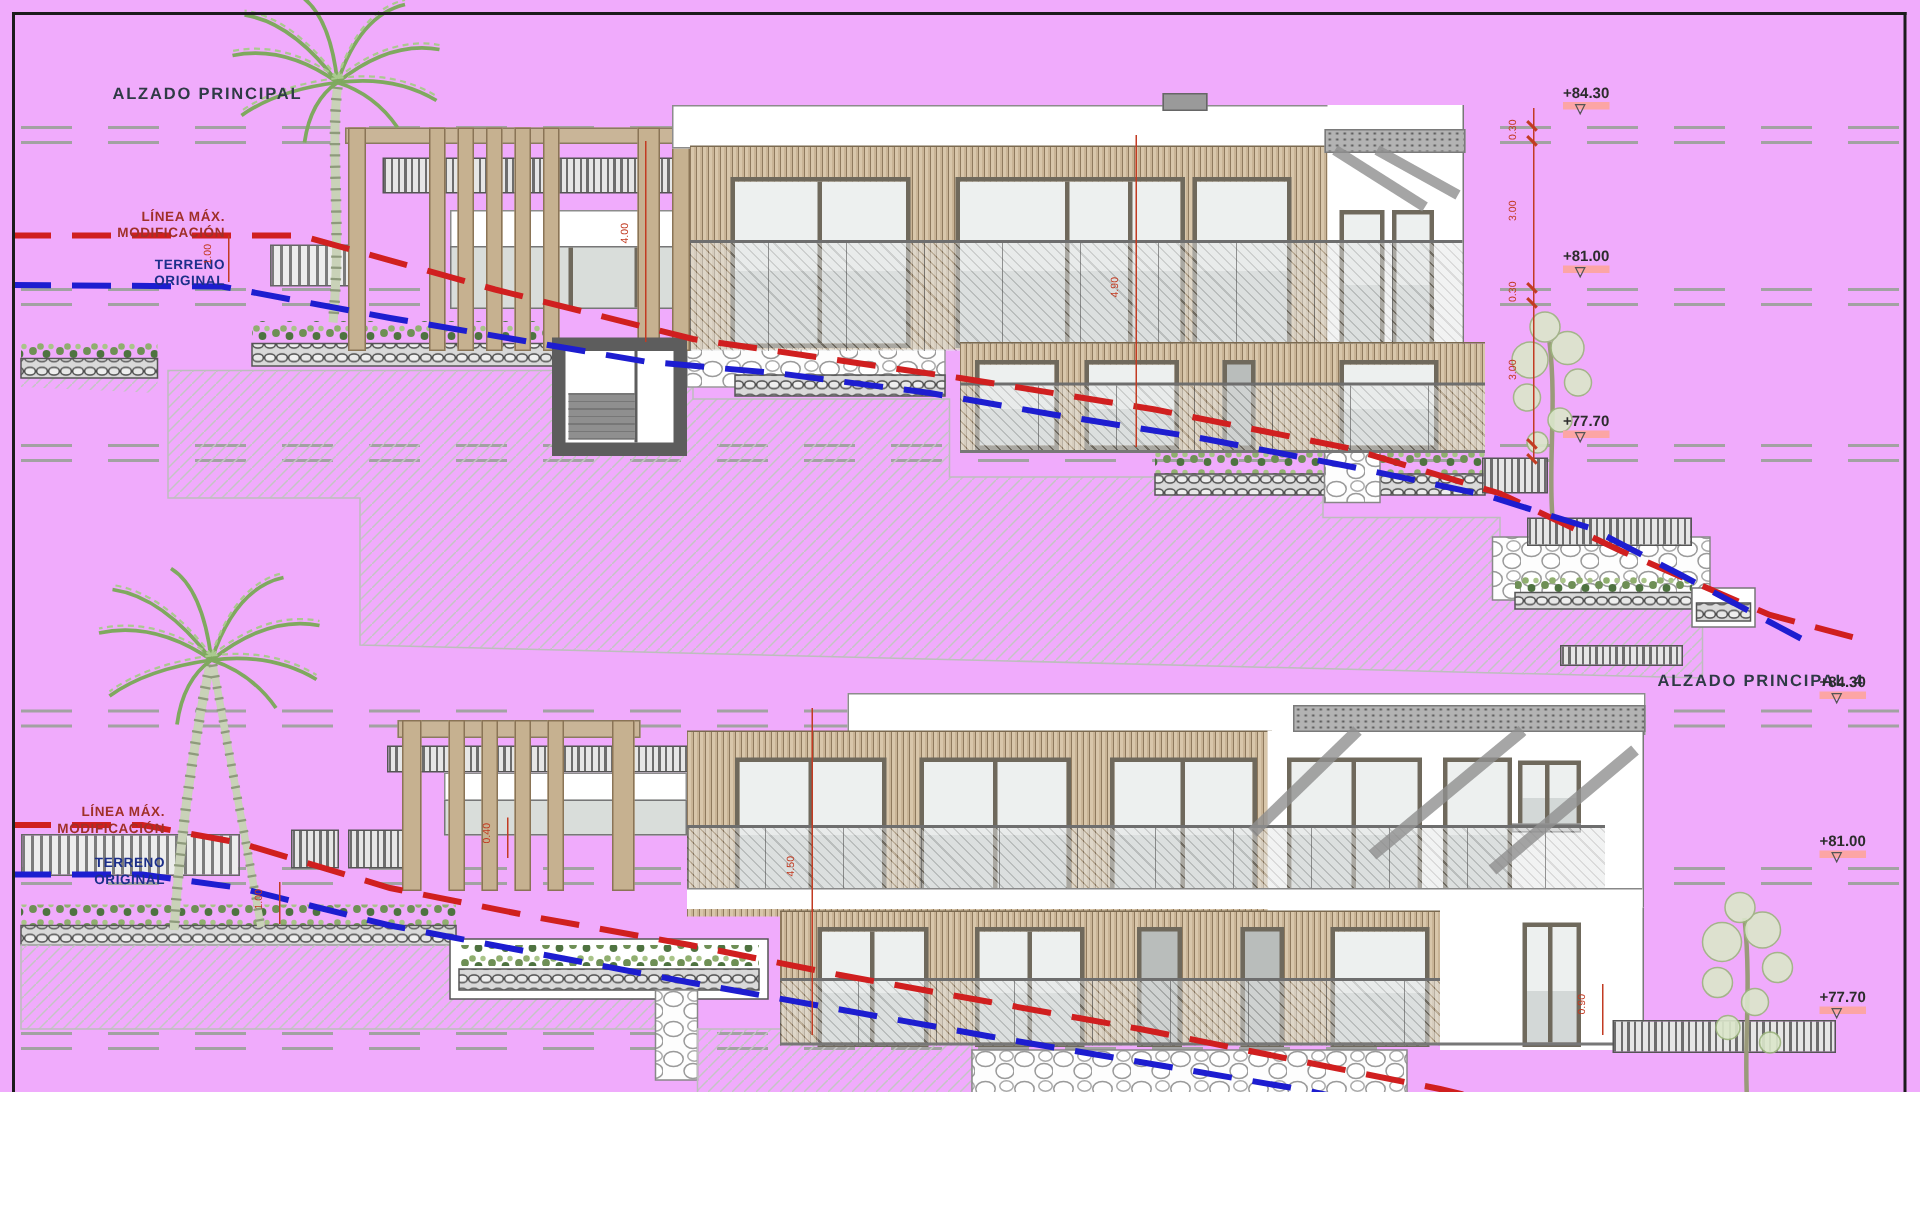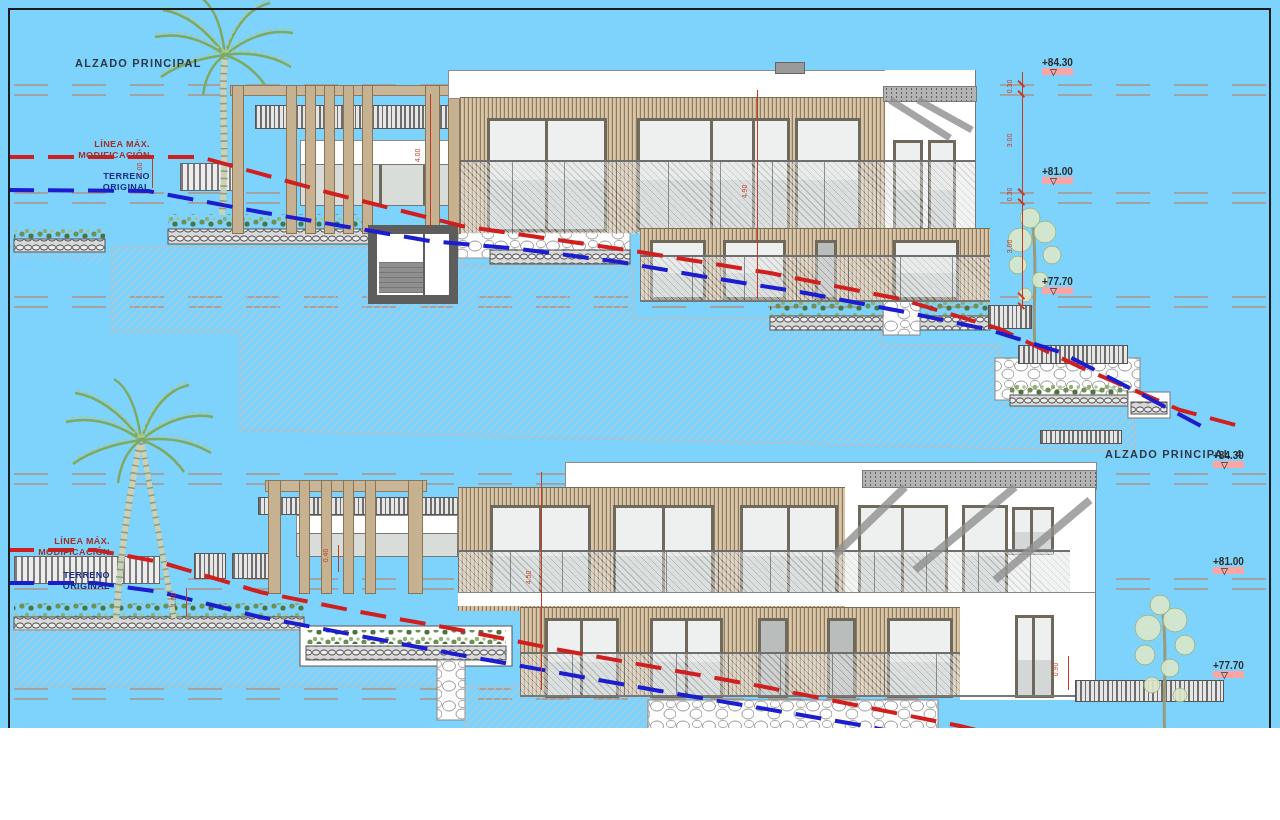--- a/index.html
+++ b/index.html
@@ -1,20 +1,20 @@
 <!DOCTYPE html>
 <html style="--red-line: #d01f1f; --blue-line: #1d1dd0; --dim-red: #c23b22; --wood-light: #d8c6aa; --wood-dark: #8f7a5e;"><head>
 <meta charset="utf-8">
 <style>
   :root{
     --red-line:#d01f1f; --blue-line:#1d1dd0; --dim-red:#c23b22;
     --wood-dark:#8f7a5e; --wood-light:#d8c6aa; --frame-gray:#6f695c;
   }
   html,body{margin:0;padding:0;background:#fff;}
-  #page{position:relative;width:1280px;height:728px;background:#7dd3fc;overflow:hidden;
+  #page{position:relative;width:1280px;height:728px;background:#f0abfc;overflow:hidden;
         font-family:"Liberation Sans",sans-serif;}
   .abs{position:absolute;}
   .frame{position:absolute;left:8px;top:8px;width:1259px;height:830px;
          border:2px solid #1c1c1c;border-bottom:none;z-index:6;pointer-events:none;}
   
   .lvl{position:absolute;height:2px;z-index:1;
        background:repeating-linear-gradient(90deg,#a2a2a2 0 34px,transparent 34px 58px);}
   
   .slat{background:repeating-linear-gradient(90deg,var(--wood-dark) 0 1px,var(--wood-light) 1px 3px,#c9b496 3px 4px);
         border-top:1px solid #7b6a50;}
@@ -32,21 +32,21 @@
   .mull{position:absolute;top:0;bottom:0;width:3px;background:var(--frame-gray);}
   .post{position:absolute;background:#c6b190;border:1px solid #8a7456;}
   .beam{position:absolute;background-color:#b3b3b3;border:1px solid #7a7a7a;
         background-image:radial-gradient(#5f5f5f .9px,transparent 1.1px);background-size:5px 4px;}
   .white-block{position:absolute;background:#fff;border:1px solid #8c8c8c;}
   .title{position:absolute;font-size:11px;font-weight:bold;letter-spacing:1.2px;color:#2e3a45;z-index:5;}
   .tlabel{position:absolute;width:122px;text-align:right;font-size:9px;font-weight:bold;
           line-height:11px;letter-spacing:.4px;z-index:5;}
   .tlabel.red{color:#a03028;} .tlabel.blue{color:#1c2f8a;}
   .marker{position:absolute;z-index:5;color:#2c2c2c;font-size:10px;font-weight:bold;}
-  .marker .val{border-bottom:7px solid #fca5a5;}
+  .marker .val{border-bottom:5px solid #fca5a5;}
   .marker .tri{font-size:9px;color:#555;margin-left:8px;line-height:8px;}
   .dim{position:absolute;width:26px;text-align:center;font-size:7px;color:var(--dim-red);
        transform:rotate(-90deg);z-index:5;white-space:nowrap;}
   .redline{position:absolute;width:1px;background:var(--dim-red);z-index:5;}
   .rtick{position:absolute;width:9px;height:1.5px;background:var(--dim-red);transform:rotate(45deg);z-index:5;}
   svg.layer{position:absolute;left:0;top:0;z-index:2;}
   svg.layer.over{z-index:4;}
   .bld{position:absolute;z-index:3;}
   .smudge{position:absolute;height:4px;background:#b5b5b5;opacity:.7;z-index:5;}
 </style>

